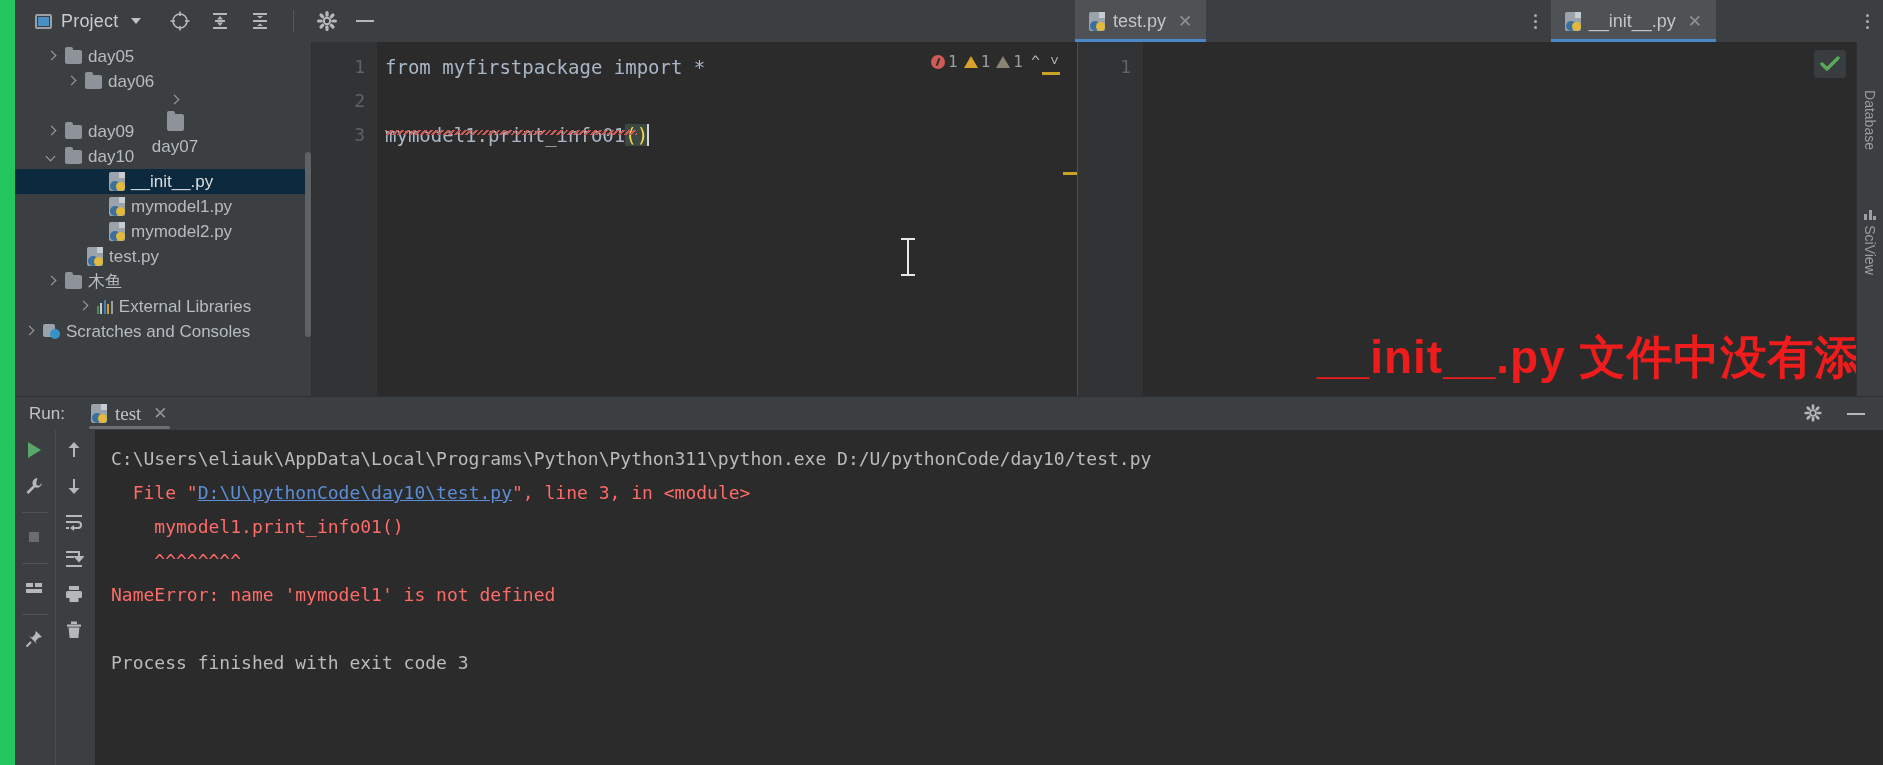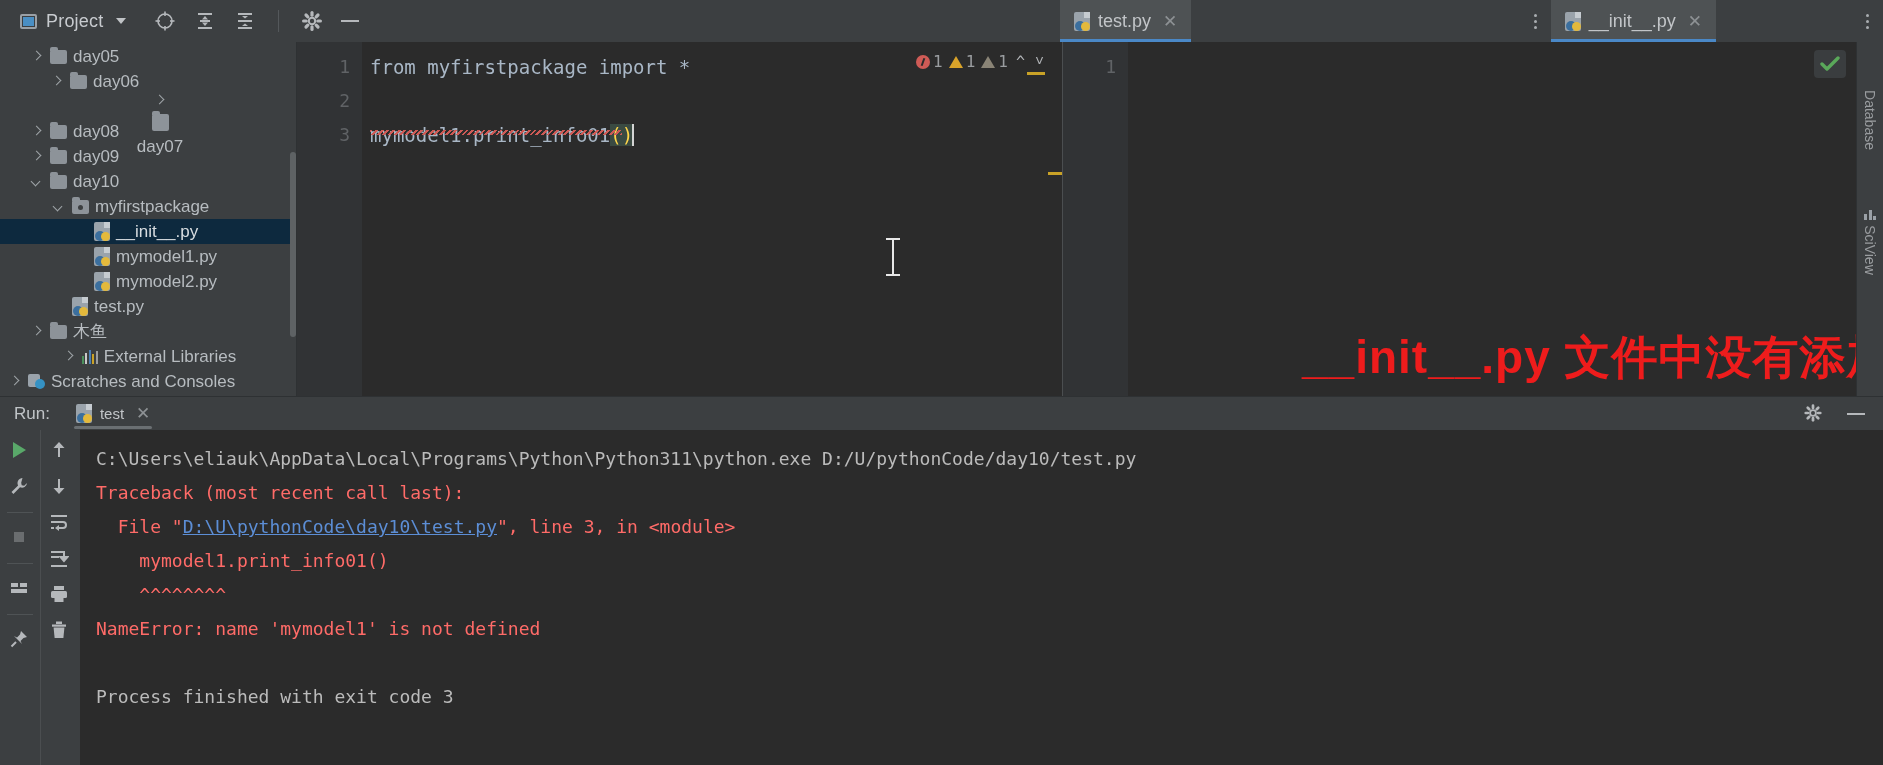--- a/index.html
+++ b/index.html
@@ -1,21 +1,21 @@
 <!DOCTYPE html>
 <html><head>
 <meta charset="utf-8">
 <style>
   html,body{margin:0;padding:0;background:#3c3f41;}
   body{
     width:1883px;height:765px;overflow:hidden;
     font-family:"Liberation Sans","DejaVu Sans",sans-serif;
     font-size:17px;color:#bbbbbb;position:relative;
   }
-  .ide{position:absolute;inset:0;display:flex;flex-direction:column;background:#701a75;}
+  .ide{position:absolute;inset:0;display:flex;flex-direction:column;background:#22c55e;padding-left:15px;}
 
   
   .topbar{height:42px;flex:0 0 42px;display:flex;align-items:stretch;background:#3c3f41;position:relative;}
   .tb-left{display:flex;align-items:center;gap:0;padding-left:14px;width:1060px;flex:0 0 1060px;box-sizing:border-box;}
   .proj-btn{display:flex;align-items:center;gap:9px;padding:3px 6px;border-radius:3px;cursor:default;}
   .proj-ico{width:17px;height:15px;border:2px solid #9aa0a6;border-radius:2px;box-sizing:border-box;display:block;position:relative;background:#3c3f41;}
   .proj-ico::after{content:"";position:absolute;inset:1px;background:#4a8fc4;}
   .proj-label{font-size:18px;color:#c8cbcf;letter-spacing:.2px;}
   .caret-dn{width:0;height:0;border-left:5px solid transparent;border-right:5px solid transparent;border-top:6px solid #c0c3c6;margin-left:4px;}
   .tb-icons{display:flex;align-items:center;gap:18px;margin-left:22px;}
@@ -102,21 +102,21 @@
   .ibeam{position:absolute;left:589px;top:196px;width:14px;height:38px;}
   .ibeam::before{content:"";position:absolute;left:6px;top:0;width:2px;height:38px;background:#e8e8e8;}
   .ibeam::after{content:"";position:absolute;left:0;top:0;width:14px;height:2px;background:#e8e8e8;box-shadow:0 36px 0 0 #e8e8e8;}
 
   
   .runpanel{flex:0 0 368px;height:368px;display:flex;flex-direction:column;background:#3c3f41;border-top:1px solid #2e3133;}
   .run-head{height:33px;flex:0 0 33px;display:flex;align-items:center;padding-left:14px;gap:16px;position:relative;}
   .run-title{font-size:17px;color:#c0c4c7;}
   .rtab{display:flex;align-items:center;gap:8px;position:relative;height:33px;padding:0 10px;}
   .rtab::after{content:"";position:absolute;left:8px;right:8px;bottom:1px;height:3px;background:#6a6f72;border-radius:2px;}
-  .rtab-name{font-size:15px;color:#c2c5c8;}
+  .rtab-name{font-size:19px;color:#c2c5c8;font-family:Liberation Serif, serif;}
   .run-head-right{position:absolute;right:14px;display:flex;align-items:center;gap:22px;}
   .run-body{flex:1;display:flex;min-height:0;}
   .run-tools{width:80px;flex:0 0 80px;display:flex;background:#3c3f41;}
   .tcol{width:40px;display:flex;flex-direction:column;align-items:center;padding-top:10px;gap:14px;}
   .tcol.c2{border-left:1px solid #4b4e50;}
   .tdiv{width:26px;height:1px;background:#4f5355;}
   .console{flex:1;background:#2b2b2b;padding:12px 0 0 16px;box-sizing:border-box;overflow:hidden;position:relative;}
   .cout{font-family:"DejaVu Sans Mono","Liberation Mono",monospace;font-size:18px;line-height:34px;white-space:pre;color:#bbbbbb;}
   .cout.err{color:#ff6b68;}
   .clink{color:#5c8ed6;text-decoration:underline;}
@@ -234,36 +234,26 @@
             <span class="tlabel">day06</span>
           </div>
           <div class="trow" style="padding-left: 30px; flex-direction: column;">
             <span class="arrow closed"></span>
             <span class="folder"></span>
             <span class="tlabel">day07</span>
           </div>
           <div class="trow" style="padding-left: 30px;">
             <span class="arrow closed"></span>
             <span class="folder"></span>
-            <span class="tlabel">day08</span>
-          </div>
-          <div class="trow" style="padding-left: 30px;">
-            <span class="arrow closed"></span>
-            <span class="folder"></span>
             <span class="tlabel">day09</span>
           </div>
           <div class="trow" style="padding-left: 30px;">
             <span class="arrow open"></span>
             <span class="folder"></span>
             <span class="tlabel">day10</span>
-          </div>
-          <div class="trow" style="padding-left: 52px;">
-            <span class="arrow open"></span>
-            <span class="folder pkg"></span>
-            <span class="tlabel">myfirstpackage</span>
           </div>
           <div class="trow sel" style="padding-left: 74px;">
             <span class="arrow "></span>
             <span class="pyicon">
               <span class="page"></span>
               <span class="fold"></span>
               <span class="snake-b"></span>
               <span class="snake-y"></span>
             </span>
             <span class="tlabel">__init__.py</span>
@@ -479,21 +469,20 @@
           <span class="tb-ico"><svg width="20" height="20" viewBox="0 0 20 20">
                 <rect x="7" y="1.5" width="6" height="2.5" fill="#b5b8bb"></rect>
                 <rect x="3" y="4.5" width="14" height="2.2" fill="#b5b8bb"></rect>
                 <path d="M4.6 7.5 h10.8 l-1 10.5 h-8.8 Z" fill="#b5b8bb"></path>
               </svg></span>
         </div>
       </div>
 
       <div class="console" id="console-root">
           <div class="cout">C:\Users\eliauk\AppData\Local\Programs\Python\Python311\python.exe D:/U/pythonCode/day10/test.py</div>
-          <div class="cout err">Traceback (most recent call last):</div>
           <div class="cout err"><span>  File "</span><span class="clink">D:\U\pythonCode\day10\test.py</span><span>", line 3, in &lt;module&gt;</span></div>
           <div class="cout err">    mymodel1.print_info01()</div>
           <div class="cout err">    ^^^^^^^^</div>
           <div class="cout err">NameError: name 'mymodel1' is not defined</div>
           <div class="cout">&nbsp;</div>
           <div class="cout">Process finished with exit code 3</div>
         </div>
     </div>
   </div>
 </div>

